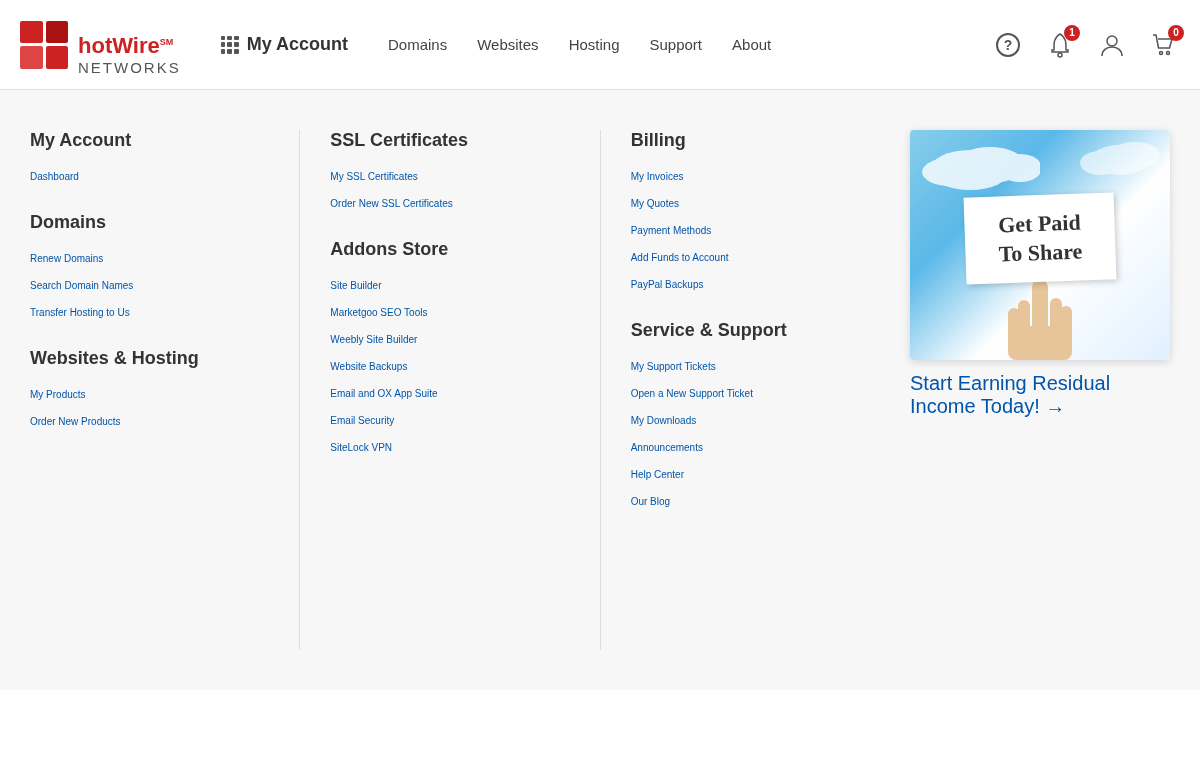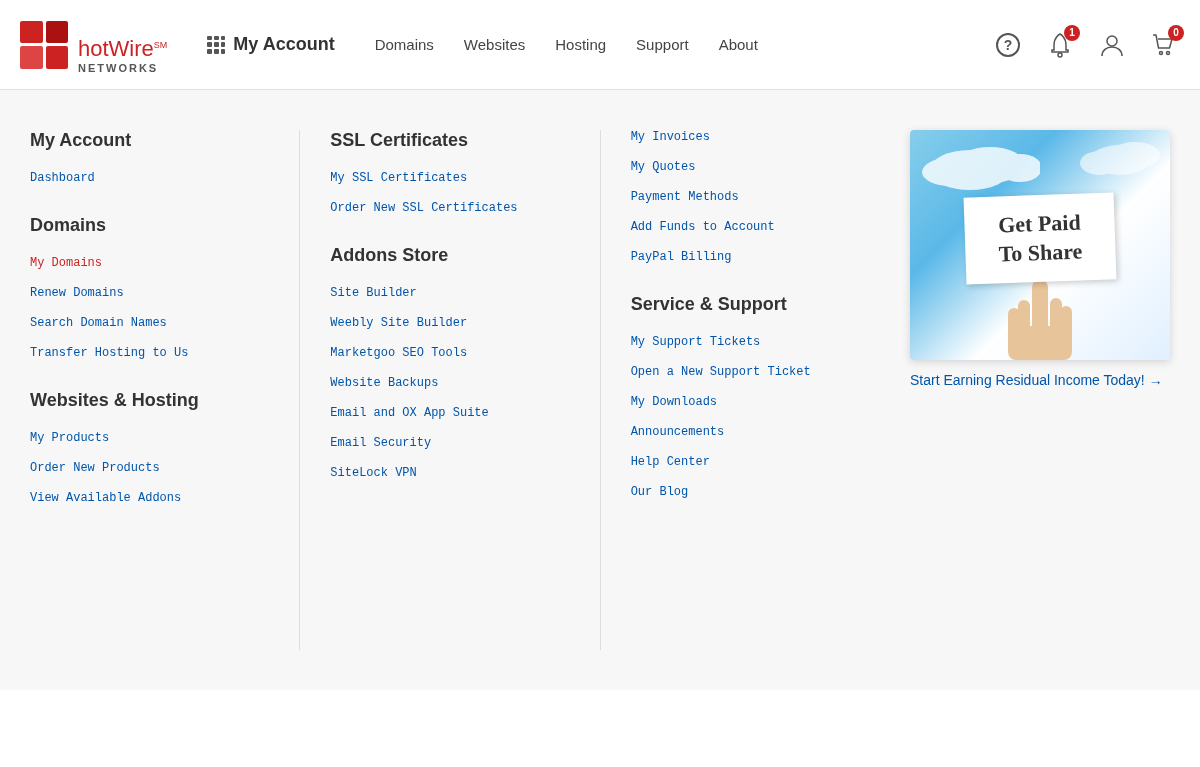--- a/index.html
+++ b/index.html
@@ -26,23 +26,23 @@
       grid-template-columns: 1fr 1fr;
       gap: 3px;
       width: 48px;
       height: 48px;
     }
     .logo-sq { border-radius: 2px; }
     .logo-sq.red { background: #cc2222; }
     .logo-sq.dark-red { background: #aa1111; }
     .logo-sq.light-red { background: #dd4444; }
     .logo-text { display: flex; flex-direction: column; }
-    .logo-hotwire { font-size: 22px; font-weight: normal; color: #333; margin-top: 20px; }
+    .logo-hotwire { font-size: 22px; font-weight: bold; color: #333; margin-top: 20px; }
     .logo-hotwire span { color: #cc2222; }
-    .logo-networks { font-size: 11px; letter-spacing: 2px; color: #555; font-weight: bold; }
+    .logo-networks { font-size: 15px; letter-spacing: 2px; color: #555; font-weight: normal; }
     .logo-sm { font-size: 9px; vertical-align: super; color: #555; }
 
     .my-account-btn {
       display: flex;
       align-items: center;
       gap: 8px;
       font-size: 18px;
       font-weight: bold;
       color: #333;
       cursor: pointer;
@@ -123,26 +123,25 @@
       font-size: 18px;
       font-weight: bold;
       color: #333;
       margin-bottom: 20px;
       margin-top: 30px;
     }
     .col-header:first-child { margin-top: 0; }
 
     .menu-link {
       display: block;
-      font-size: 12px;
+      font-size: 10px;
       color: #0055aa;
       text-decoration: none;
       margin-bottom: 16px;
       cursor: pointer;
-      font-family: Liberation Mono, monospace;
     }
     .menu-link.active { color: #cc2222; }
 
     .promo-col {
       width: 280px;
       flex: none;
       padding-left: 20px;
     }
     .promo-image {
       width: 260px;
@@ -167,21 +166,21 @@
       transform: rotate(-2deg);
       box-shadow: 2px 2px 6px rgba(0,0,0,0.2);
       position: relative;
       z-index: 2;
       line-height: 1.3;
       width: 150px;
     }
     .promo-link {
       display: block;
       margin-top: 12px;
-      font-size: 14px;
+      font-size: 20px;
       color: #0055aa;
       text-decoration: none;
       cursor: pointer;
     }
 
     .divider {
       width: 1px;
       background: #ddd;
       margin: 0 10px;
       align-self: stretch;
@@ -262,58 +261,57 @@
 </header>
 
 <div class="dropdown-panel">
 
   <div class="col">
 
     <div class="col-header">My Account</div>
     <a class="menu-link">Dashboard</a>
 
     <div class="col-header" style="margin-top:30px">Domains</div>
-    <a class="menu-link active">My Domains</a>
     <a class="menu-link">Renew Domains</a>
     <a class="menu-link">Search Domain Names</a>
     <a class="menu-link">Transfer Hosting to Us</a>
 
     <div class="col-header" style="margin-top:30px">Websites &amp; Hosting</div>
     <a class="menu-link">My Products</a>
     <a class="menu-link">Order New Products</a>
-    <a class="menu-link">View Available Addons</a>
   </div>
 
   <div class="divider"></div>
 
   <div class="col">
 
     <div class="col-header">SSL Certificates</div>
     <a class="menu-link">My SSL Certificates</a>
     <a class="menu-link">Order New SSL Certificates</a>
 
     <div class="col-header" style="margin-top:30px">Addons Store</div>
     <a class="menu-link">Site Builder</a>
+    <a class="menu-link">Marketgoo SEO Tools</a>
     <a class="menu-link">Weebly Site Builder</a>
-    <a class="menu-link">Marketgoo SEO Tools</a>
     <a class="menu-link">Website Backups</a>
     <a class="menu-link">Email and OX App Suite</a>
     <a class="menu-link">Email Security</a>
     <a class="menu-link">SiteLock VPN</a>
   </div>
 
   <div class="divider"></div>
 
   <div class="col">
 
+    <div class="col-header">Billing</div>
     <a class="menu-link">My Invoices</a>
     <a class="menu-link">My Quotes</a>
     <a class="menu-link">Payment Methods</a>
     <a class="menu-link">Add Funds to Account</a>
-    <a class="menu-link">PayPal Billing</a>
+    <a class="menu-link">PayPal Backups</a>
 
     <div class="col-header" style="margin-top:30px">Service &amp; Support</div>
     <a class="menu-link">My Support Tickets</a>
     <a class="menu-link">Open a New Support Ticket</a>
     <a class="menu-link">My Downloads</a>
     <a class="menu-link">Announcements</a>
     <a class="menu-link">Help Center</a>
     <a class="menu-link">Our Blog</a>
   </div>
 

